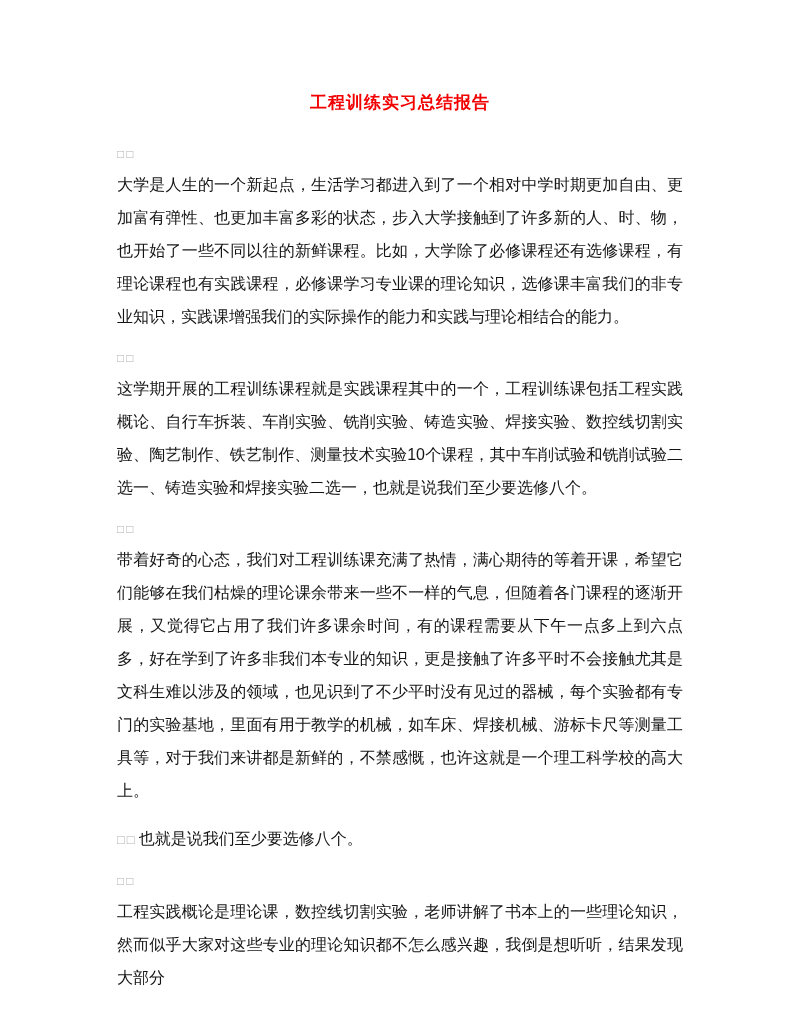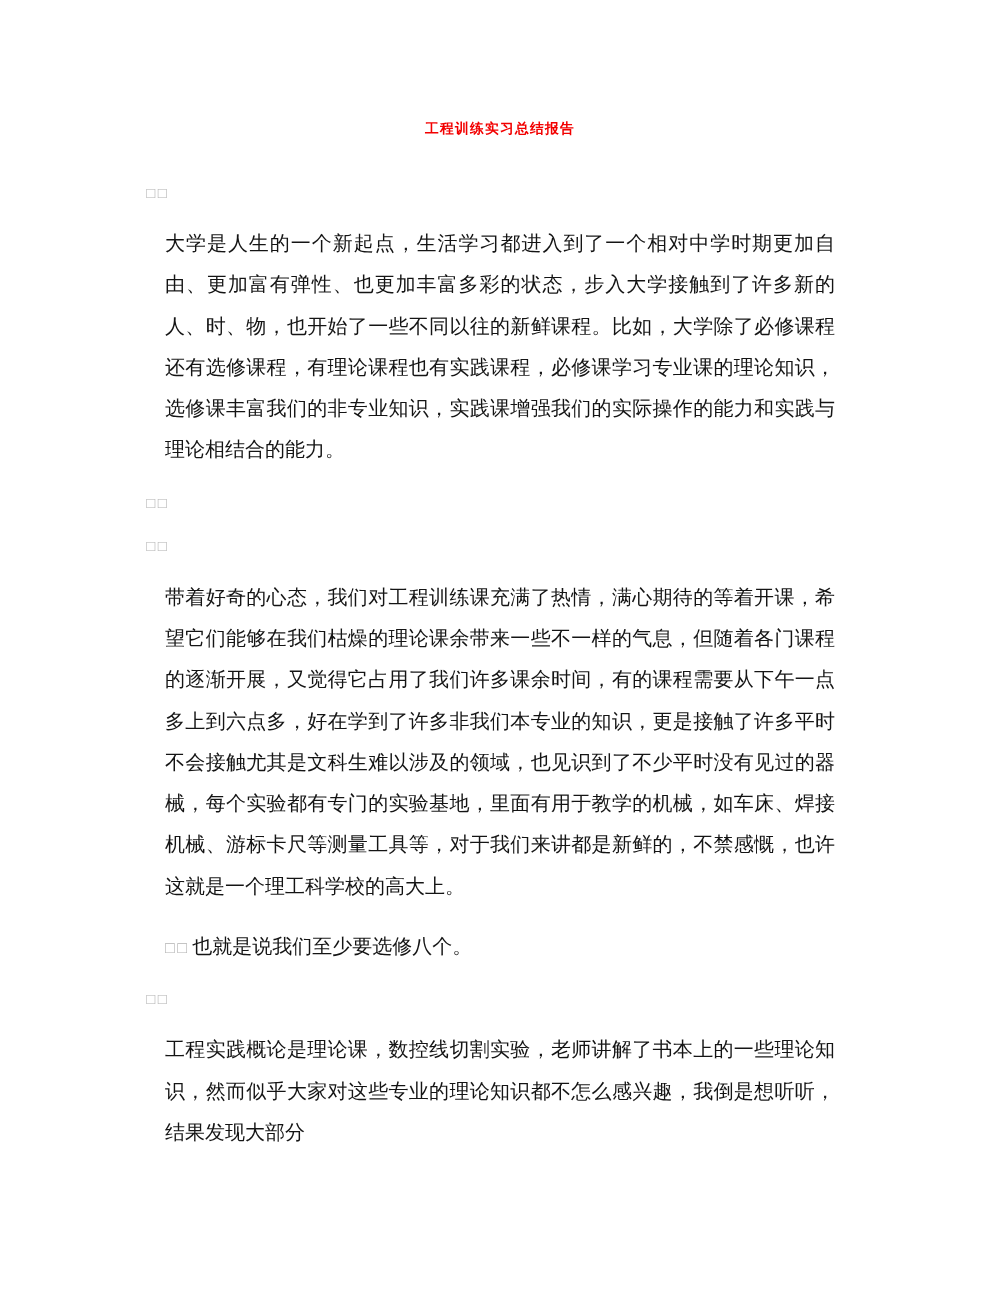--- a/index.html
+++ b/index.html
@@ -16,21 +16,21 @@
   }
   .page {
     position: relative;
     width: 800px;
     height: 1036px;
     background: #ffffff;
   }
   .doc-title {
     margin: 92px 0 0 0;
     text-align: center;
-    font-size: 11px;
+    font-size: 17px;
     font-weight: bold;
     color: #f20000;
     line-height: 22px;
     letter-spacing: 1px;
   }
   .content {
     width: 566px;
     margin-left: 117px;
   }
   .para-block {
@@ -40,21 +40,21 @@
     margin-top: 30px;
   }
   .marker {
     font-size: 12px;
     line-height: 20px;
     color: #b3b3b3;
     letter-spacing: 2px;
     margin-bottom: 4px;
   }
   .para {
-    margin: 15px;
+    margin: 0;
     font-size: 16px;
     line-height: 33px;
     color: #141414;
     text-align: justify;
     text-justify: inter-ideograph;
     word-break: break-all;
   }
   .marker-inline {
     color: #b3b3b3;
     font-size: 13px;
@@ -71,20 +71,21 @@
 
   <div class="content">
 
     <section class="para-block">
       <div class="marker">□□</div>
       <p class="para">大学是人生的一个新起点，生活学习都进入到了一个相对中学时期更加自由、更加富有弹性、也更加丰富多彩的状态，步入大学接触到了许多新的人、时、物，也开始了一些不同以往的新鲜课程。比如，大学除了必修课程还有选修课程，有理论课程也有实践课程，必修课学习专业课的理论知识，选修课丰富我们的非专业知识，实践课增强我们的实际操作的能力和实践与理论相结合的能力。</p>
     </section>
 
     <section class="para-block">
       <div class="marker">□□</div>
+      <p class="para">这学期开展的工程训练课程就是实践课程其中的一个，工程训练课包括工程实践概论、自行车拆装、车削实验、铣削实验、铸造实验、焊接实验、数控线切割实验、陶艺制作、铁艺制作、测量技术实验10个课程，其中车削试验和铣削试验二选一、铸造实验和焊接实验二选一，也就是说我们至少要选修八个。</p>
     </section>
 
     <section class="para-block">
       <div class="marker">□□</div>
       <p class="para">带着好奇的心态，我们对工程训练课充满了热情，满心期待的等着开课，希望它们能够在我们枯燥的理论课余带来一些不一样的气息，但随着各门课程的逐渐开展，又觉得它占用了我们许多课余时间，有的课程需要从下午一点多上到六点多，好在学到了许多非我们本专业的知识，更是接触了许多平时不会接触尤其是文科生难以涉及的领域，也见识到了不少平时没有见过的器械，每个实验都有专门的实验基地，里面有用于教学的机械，如车床、焊接机械、游标卡尺等测量工具等，对于我们来讲都是新鲜的，不禁感慨，也许这就是一个理工科学校的高大上。</p>
     </section>
 
     <section class="para-block">
       <p class="para">
         <span class="marker-inline">□□</span><span>也就是说我们至少要选修八个。</span>

